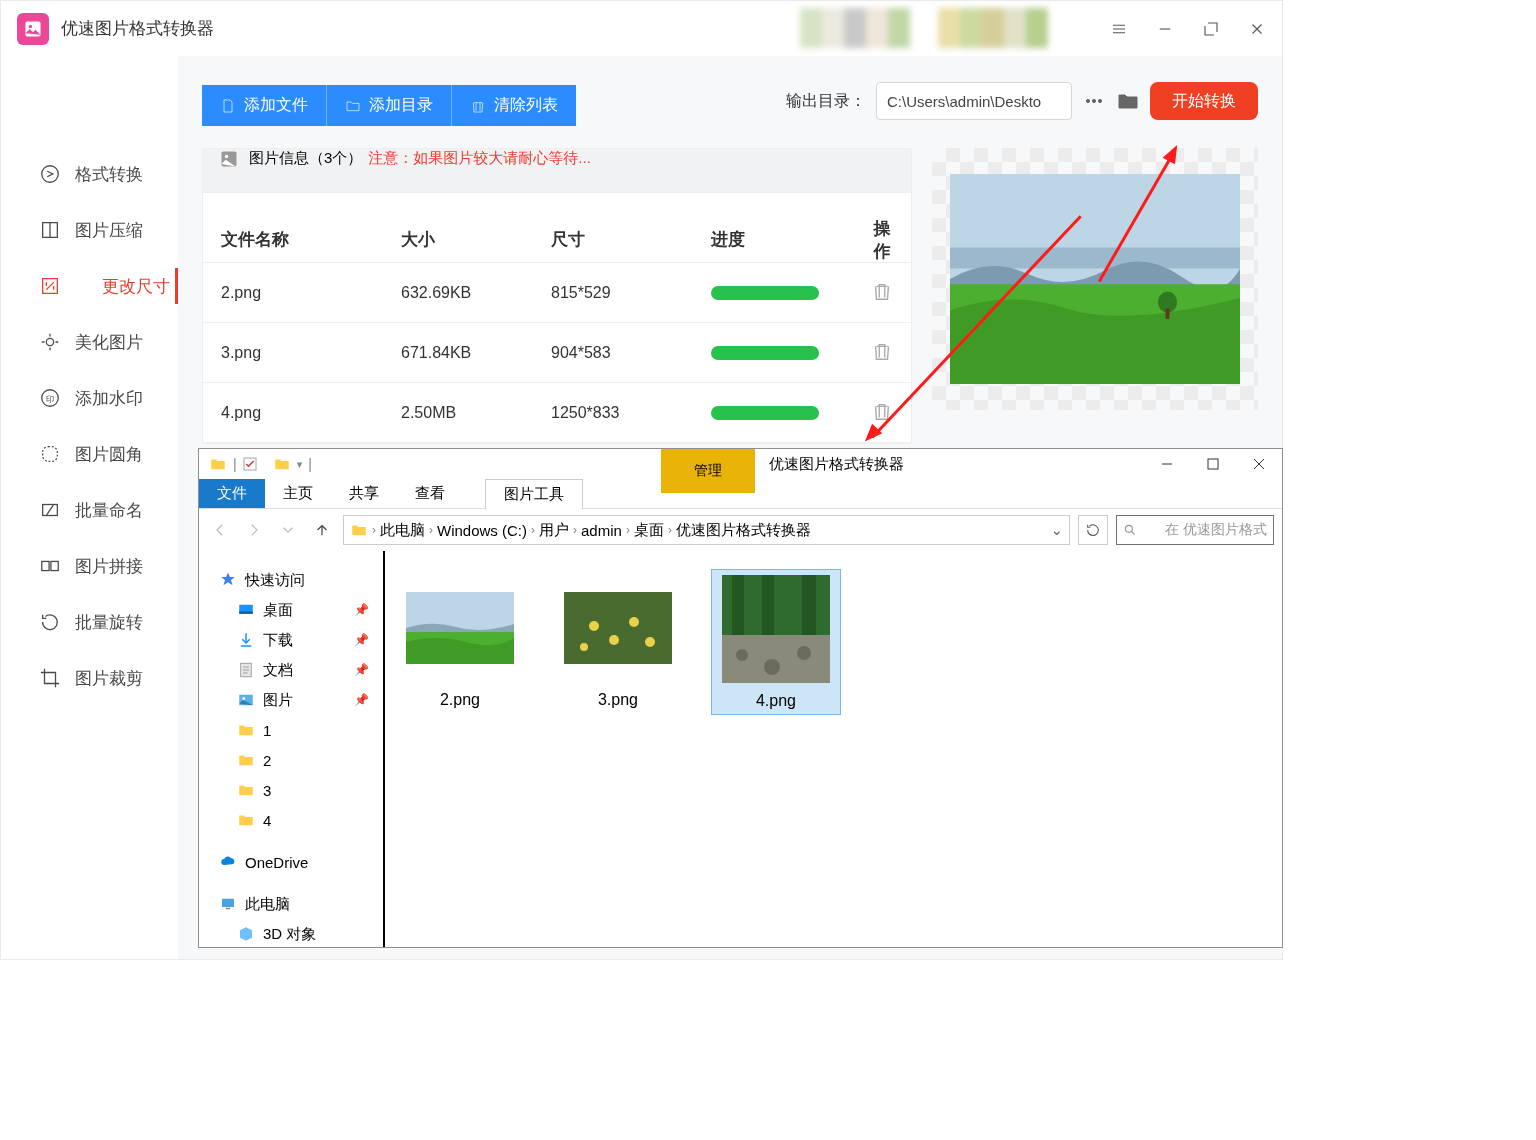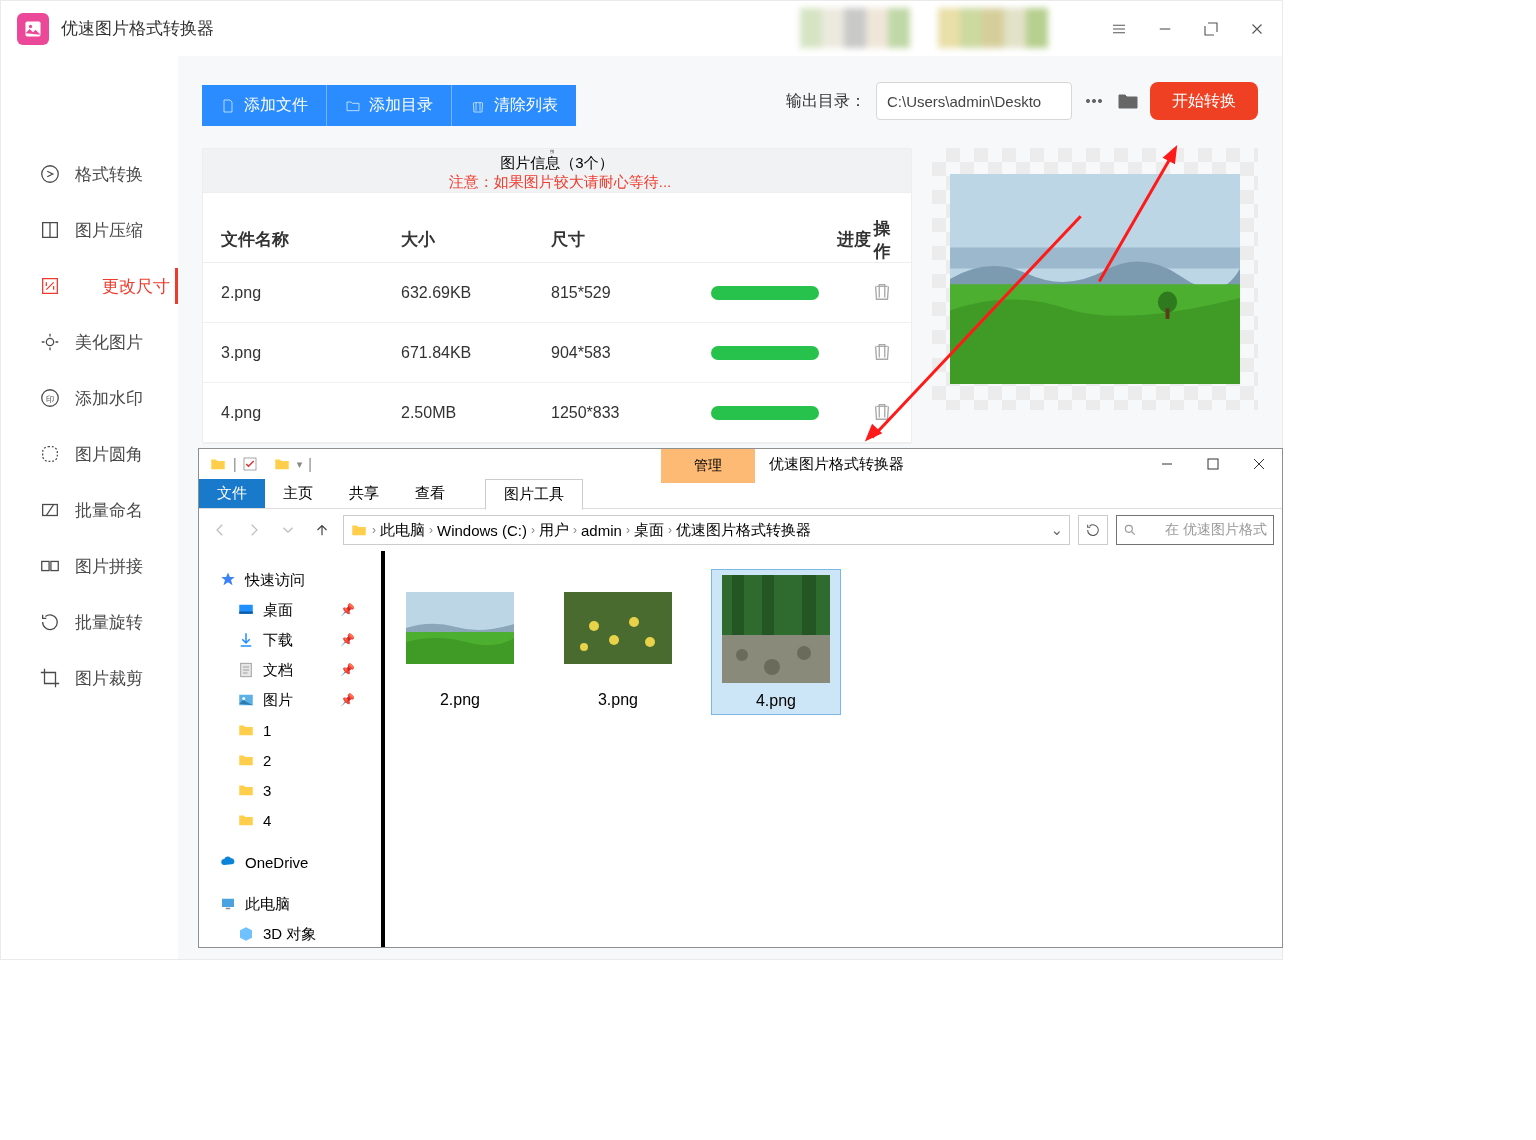--- a/index.html
+++ b/index.html
@@ -36,27 +36,27 @@
 .out-row    { margin-left:auto; display:flex; align-items:center; gap:10px; font-size:16px; color:#333;}
 .out-path   { width:196px; height:38px; border:1px solid #d7d7d7; border-radius:4px; background:#fff;
               padding:0 10px; font-size:15px; color:#444; }
 .icon-btn   { width:24px; height:24px; color:#666; cursor:pointer;}
 .icon-btn svg{width:24px;height:24px;fill:currentColor;stroke:currentColor;}
 .start-btn  { width:108px; height:38px; background:#ef4023; color:#fff; border-radius:8px;
               font-size:16px; display:flex; align-items:center; justify-content:center; cursor:pointer;}
 
 .content    { display:flex; gap:20px;}
 .table-wrap { flex:1; background:#fff; border:1px solid #eee; border-radius:2px;}
-.tbl-hdr    { height:44px; display:flex; align-items:center; padding:0 16px; font-size:15px;
-              border-bottom:1px solid #eee; background:#f1f2f4;flex-direction:column;}
+.tbl-hdr    { height:44px; display:flex; padding:0 16px; font-size:15px;
+              border-bottom:1px solid #eee; background:#f1f2f4;}
 .tbl-hdr .ico{width:20px;height:20px;margin-right:10px;fill:#888;}
 .tbl-hdr .warn{ color:#ef3b2d; margin-left:6px;}
 .tbl-head   { display:flex; padding:0 18px; height:46px; align-items:center; font-size:17px;
               color:#333; font-weight:600; border-bottom:1px solid #eee;margin-top:24px;}
-.c-name{width:180px;} .c-size{width:150px;} .c-dim{width:160px;} .c-prog{width:160px;text-align:right;} .c-op{flex:1;text-align:center;}
+.c-name{width:180px;} .c-size{width:150px;} .c-dim{width:160px;} .c-prog{width:160px;} .c-op{flex:1;text-align:center;}
 .row        { display:flex; padding:0 18px; height:60px; align-items:center; font-size:16px;
               color:#333; border-bottom:1px solid #f0f0f0;}
 .prog-bar   { width:108px;height:14px;border-radius:7px;background:#27c24c;}
 .del-ico    { width:22px;height:22px;stroke:#aaa;fill:none;stroke-width:1.5;}
 
 .preview    { width:326px; }
 .pv-hdr     { height:44px; display:flex; align-items:center; padding:0 14px; font-size:15px;
               color:#555;}
 .pv-hdr svg { width:20px;height:20px;margin-right:8px;stroke:#777;fill:none;stroke-width:1.5;}
 .pv-body    { height:262px; position:relative;
@@ -70,21 +70,21 @@
 
 .arrow      { position:absolute; background:#ff1a1a; z-index:50; }
 .arrow-head { position:absolute; width:0; height:0; z-index:50; }
 
 
 .explorer   { position:absolute; left:198px; top:448px; width:1085px; height:500px;
               background:#fff; border:1px solid #8f8f8f; z-index:30;}
 .ex-qat     { height:30px; display:flex; align-items:center; border-bottom:0; font-size:14px;}
 .ex-qat .fico{width:18px;height:18px;margin:0 6px 0 10px;}
 .ex-title   { position:absolute; left:570px; top:6px; font-size:15px;}
-.manage-tab { position:absolute; left:462px; top:0; width:94px; height:34px; background:#fdba74;
+.manage-tab { position:absolute; left:462px; top:0; width:94px; height:44px; background:#eab308;
               display:flex; align-items:center; justify-content:center; font-size:14px;}
 .ex-winbtn  { position:absolute; right:0; top:0; display:flex;}
 .ex-winbtn div{ width:46px;height:30px;display:flex;align-items:center;justify-content:center;cursor:pointer;}
 .ex-winbtn svg{width:12px;height:12px;stroke:#333;fill:none;stroke-width:1;}
 .ex-ribbon  { height:30px; display:flex; align-items:center; border-bottom:1px solid #ddd;}
 .rbn-item   { padding:5px 18px; font-size:15px; cursor:pointer;}
 .rbn-item.file{ background:#1979ca; color:#fff;}
 .rbn-item.pic { border:1px solid #ccc; border-bottom:1px solid #fff; margin-bottom:-1px; background:#fff;}
 .ex-nav     { height:42px; display:flex; align-items:center; padding:0 8px; gap:8px;
               border-bottom:0;}
@@ -94,21 +94,21 @@
 .crumbs     { flex:1; height:30px; border:1px solid #ccc; display:flex; align-items:center;
               padding:0 6px; font-size:15px; gap:4px;}
 .crumbs .fldr{width:18px;height:18px;}
 .crumbs span{cursor:pointer;}
 .crumbs .sep{ color:#888; font-size:12px;}
 .crumbs .dd { margin-left:auto; color:#666;}
 .refresh    { width:30px;height:30px;border:1px solid #ccc;display:flex;align-items:center;justify-content:center;}
 .search-box { width:158px;height:30px;border:1px solid #737373; display:flex;align-items:center;
               padding:0 6px;color:#999;font-size:14px;gap:6px;justify-content:space-between;}
 .ex-body    { display:flex; height:calc(100% - 102px);}
-.ex-tree    { width:186px; border-right:4px solid #000000; padding:14px 12px 0 20px; font-size:15px;
+.ex-tree    { width:186px; border-right:2px solid #000000; padding:14px 0 0 20px; font-size:15px;
               overflow:hidden;}
 .tree-item  { height:30px; display:flex; align-items:center; gap:8px; cursor:pointer;}
 .tree-item.sub{ padding-left:18px;}
 .tree-item .pin{ margin-left:auto; margin-right:14px; color:#8a8a8a; font-size:12px;}
 .tree-ico   { width:18px;height:18px;}
 .ex-files   { flex:1; padding:18px 10px; display:flex; gap:28px; align-items:flex-start;}
 .file-item  { width:130px; display:flex; flex-direction:column; align-items:center; gap:8px;
               padding:4px; font-size:16px;}
 .file-item.sel{ background:#cde6f7; border:1px solid #7bb8e8;}
 .thumb      { width:110px; height:110px; display:flex; align-items:center; justify-content:center;}

